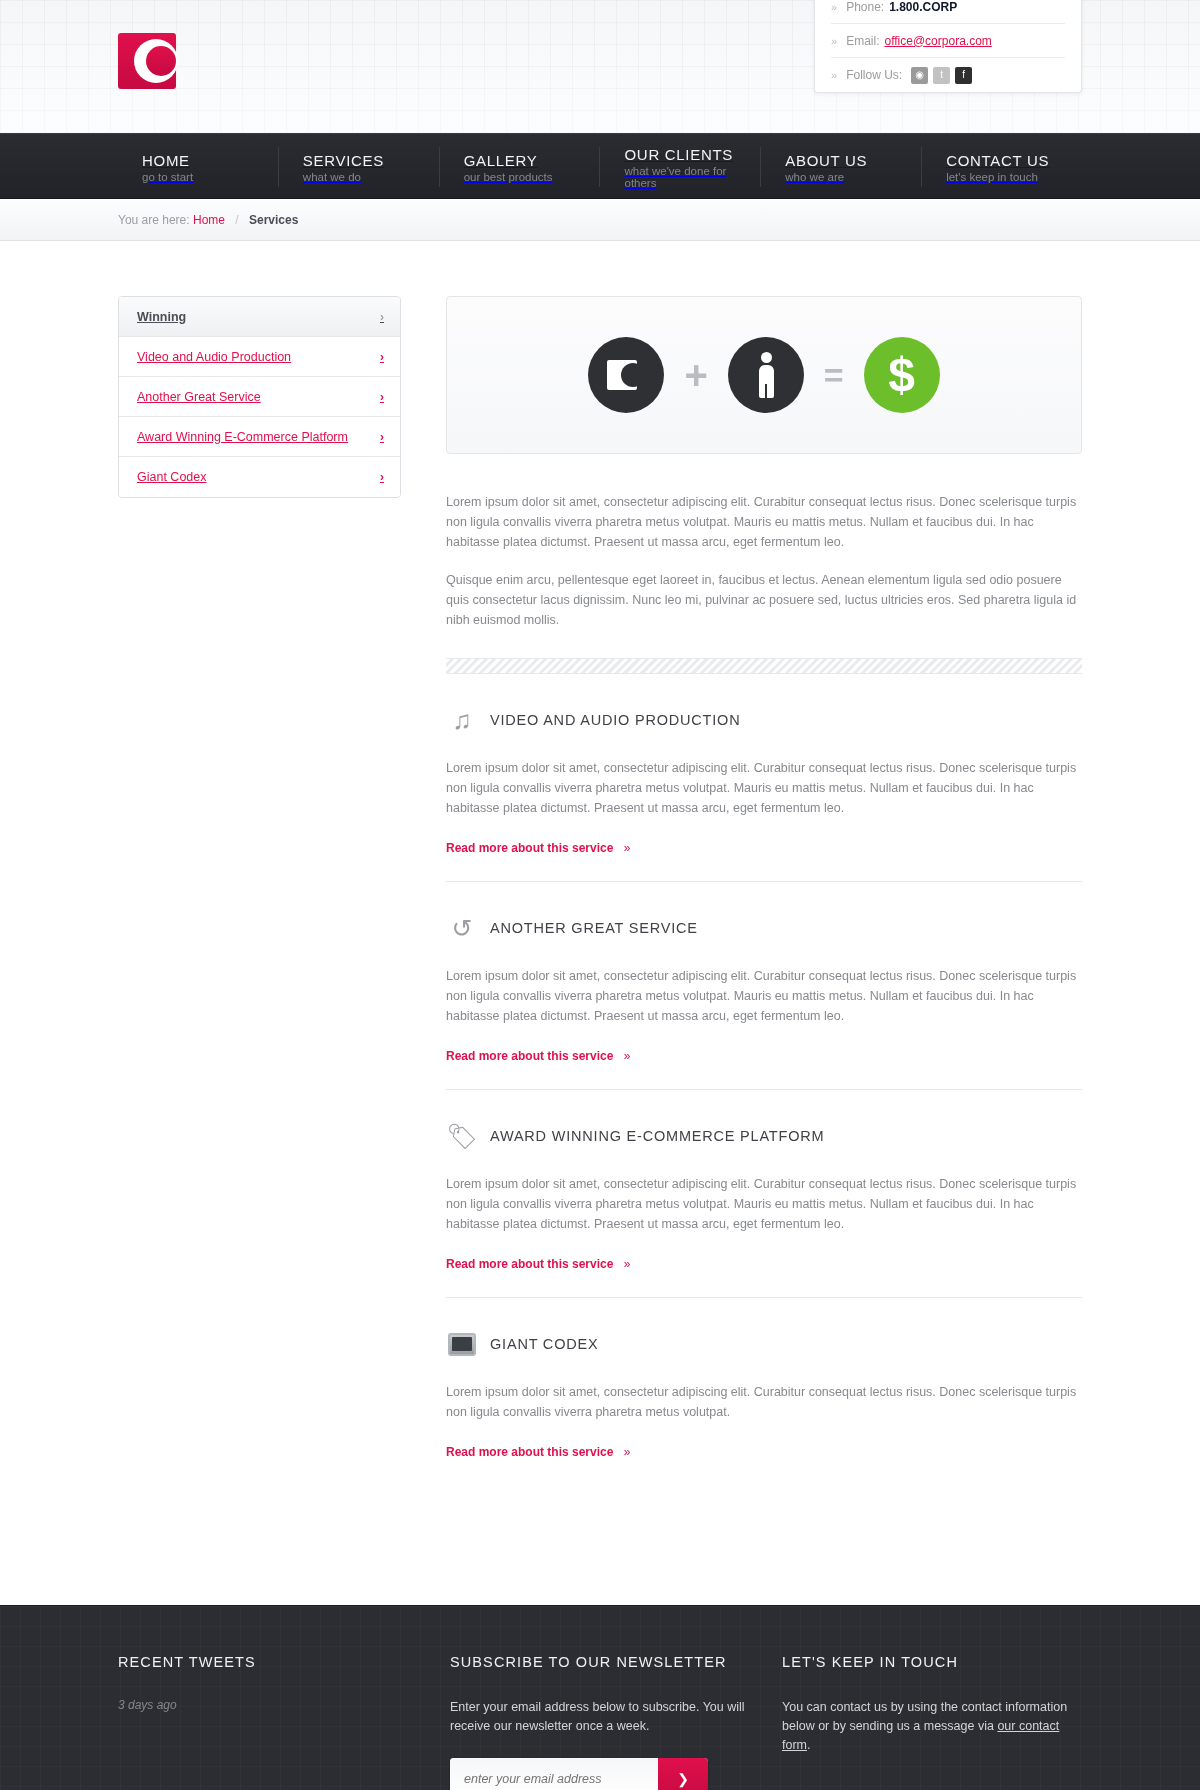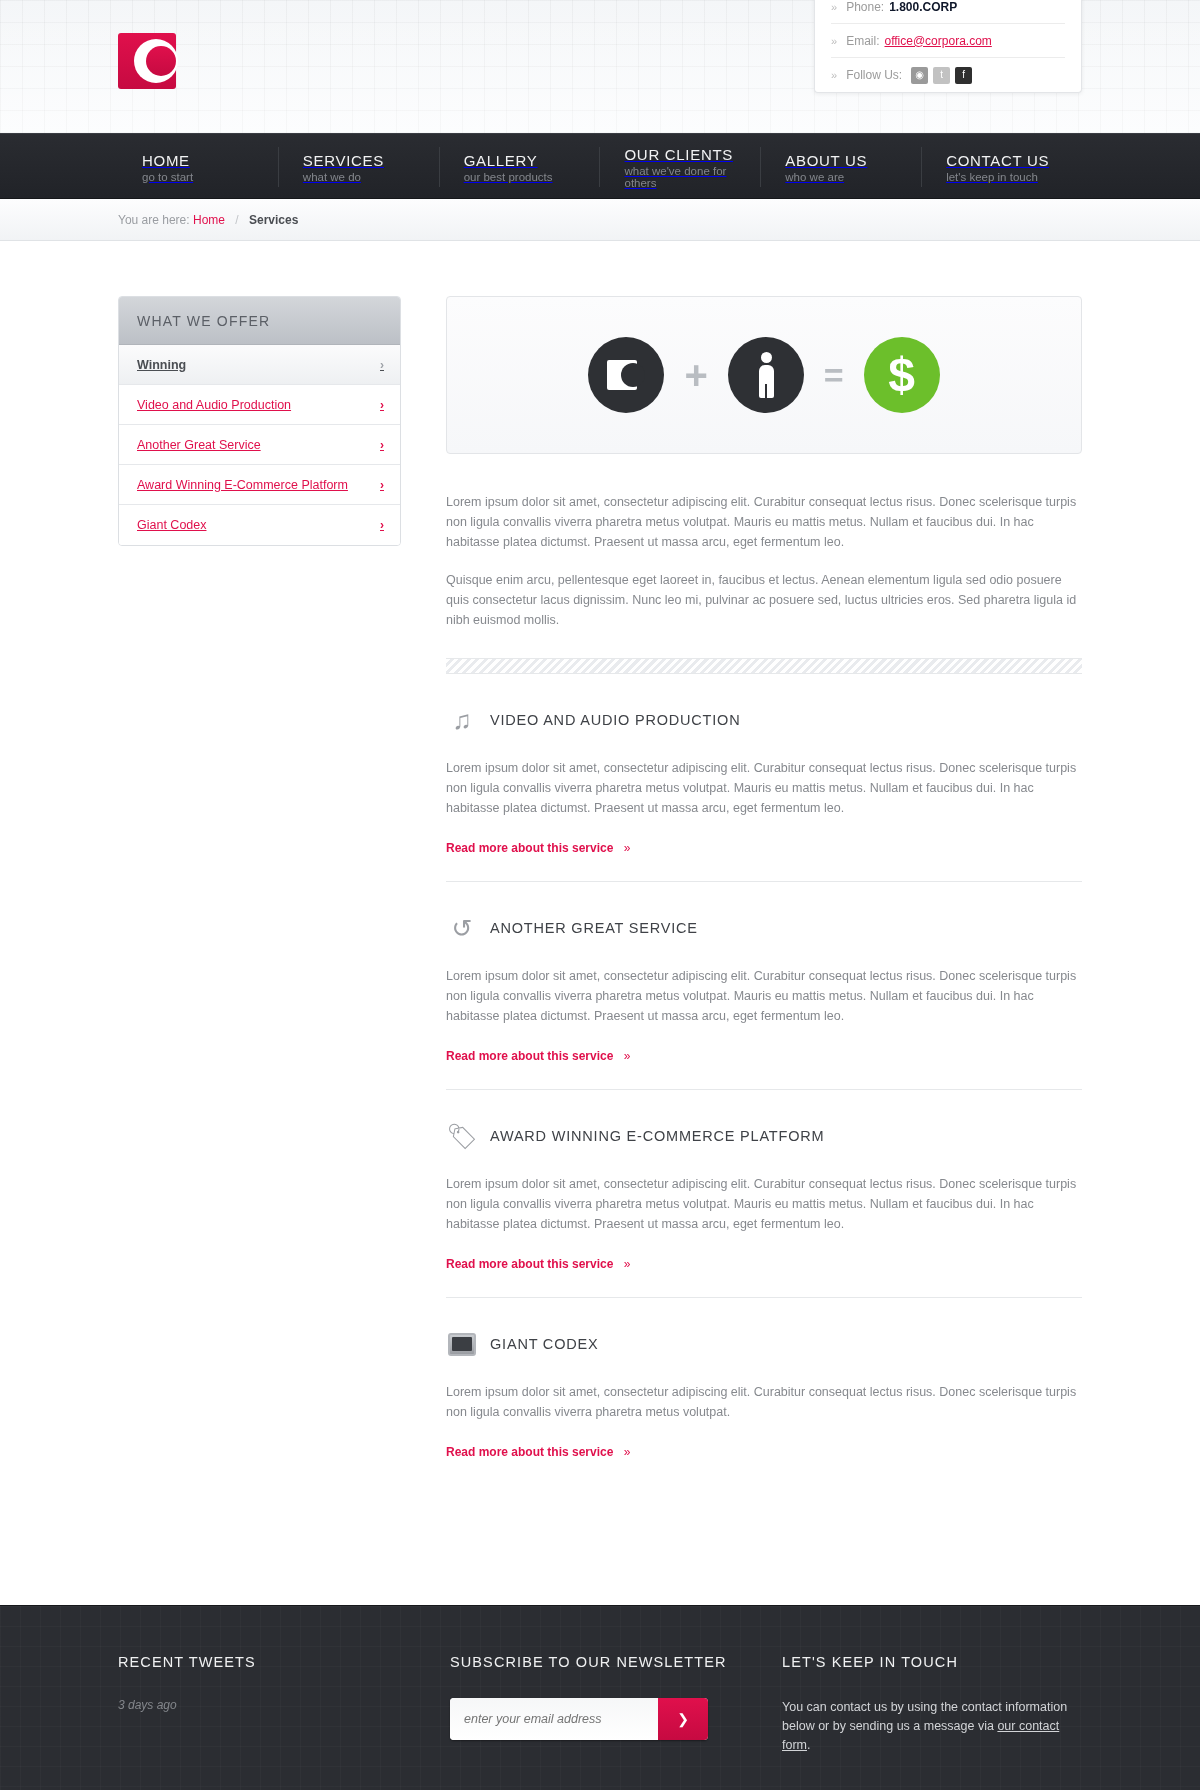--- a/index.html
+++ b/index.html
@@ -336,21 +336,20 @@
         <span class="cur">Services</span>
       </div>
     </div>
   </div>
 
   <div class="wrap">
     <div class="main">
 
       <div class="sidebar">
         <div class="panel">
-          <div class="panel-head">WHAT WE OFFER</div>
           <a class="side-item active" href="#">
             <span>Winning</span>
             <span class="arr">›</span>
           </a>
           <a class="side-item" href="#">
             <span>Video and Audio Production</span>
             <span class="arr">›</span>
           </a>
           <a class="side-item" href="#">
             <span>Another Great Service</span>
@@ -467,20 +466,21 @@
 
           <div class="tweet">
             <div class="t-txt"></div>
 
           </div>
 
         </div>
 
         <div class="fcol">
           <h3>SUBSCRIBE TO OUR NEWSLETTER</h3>
+          <div class="f-lead">Enter your email address below to subscribe. You will receive our newsletter once a week.</div>
           <div class="sub-form">
             <input type="text" placeholder="enter your email address" style="">
             <button class="sub-btn">❯</button>
           </div>
 
         </div>
 
         <div class="fcol">
           <h3>LET'S KEEP IN TOUCH</h3>
           <div class="f-lead"><span>You can contact us by using the contact information below or by sending us a message via </span><a href="#">our contact form</a><span>.</span></div>

